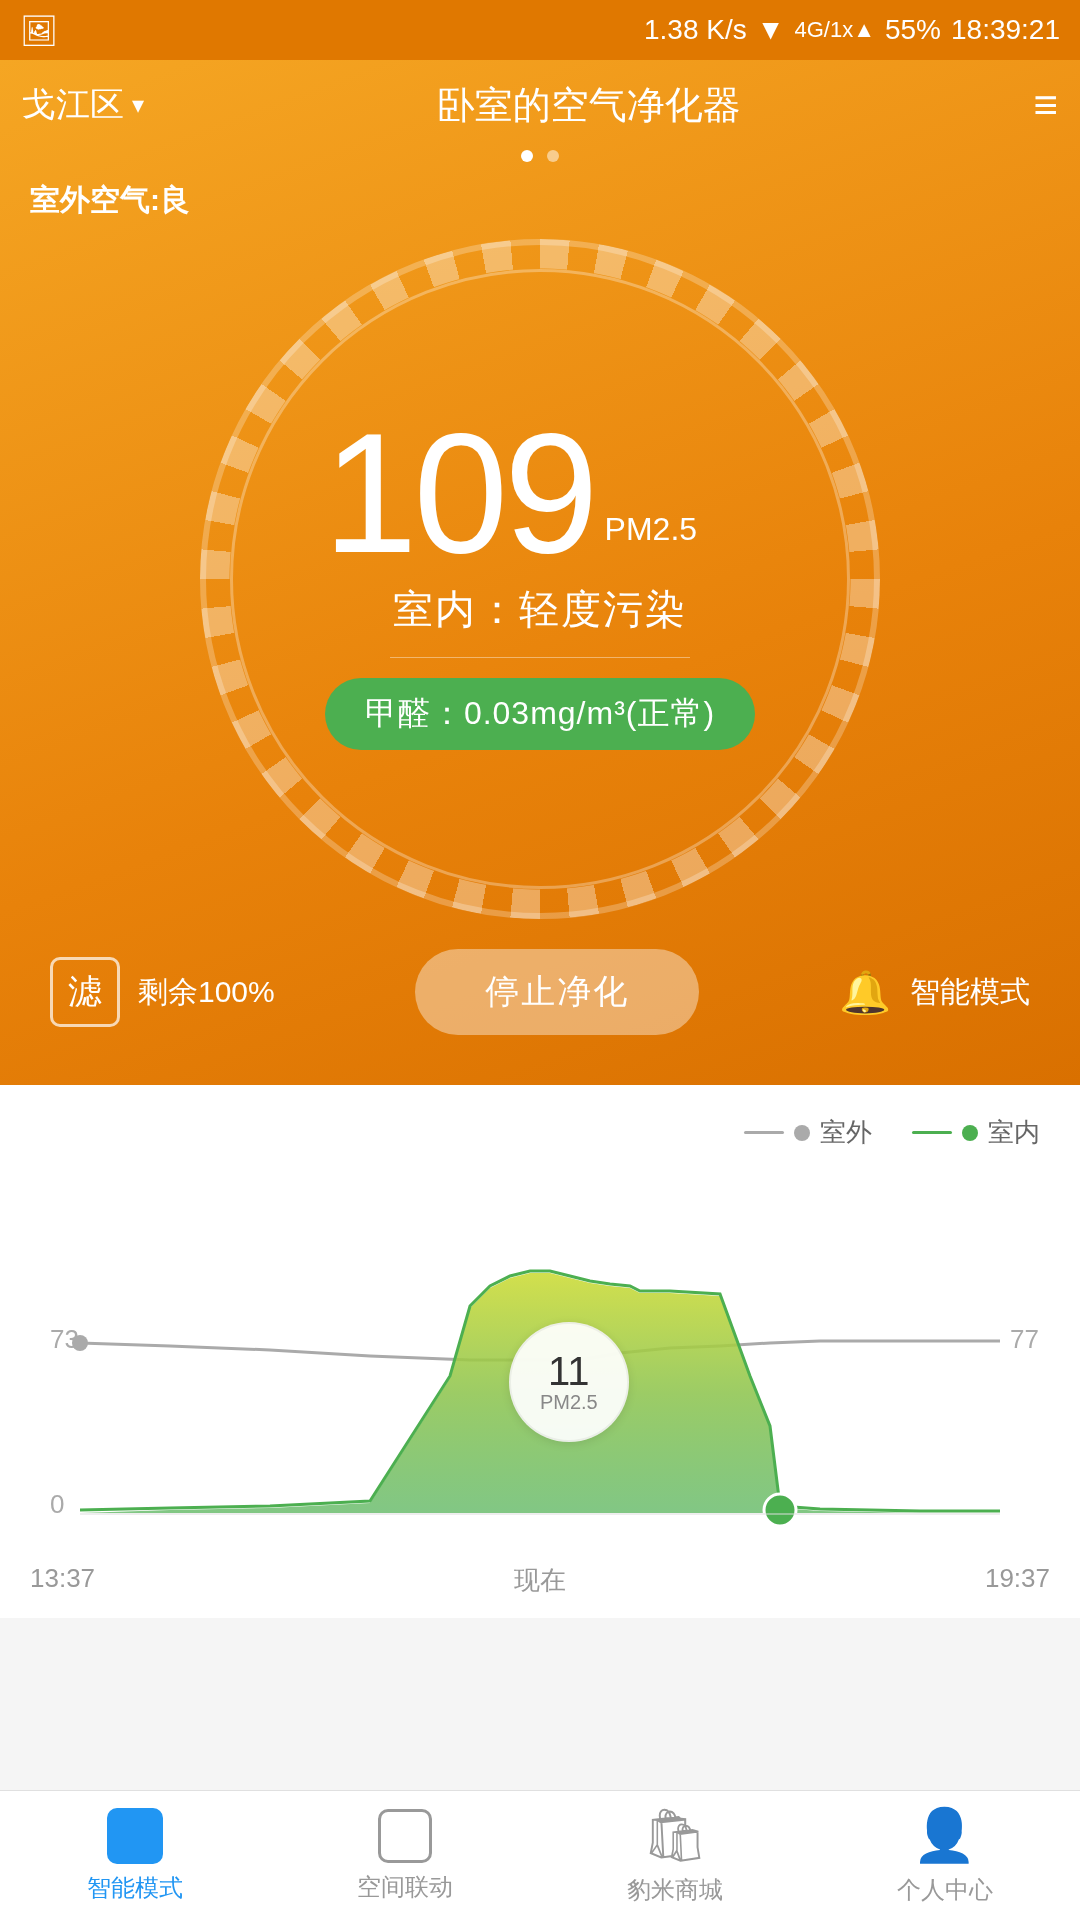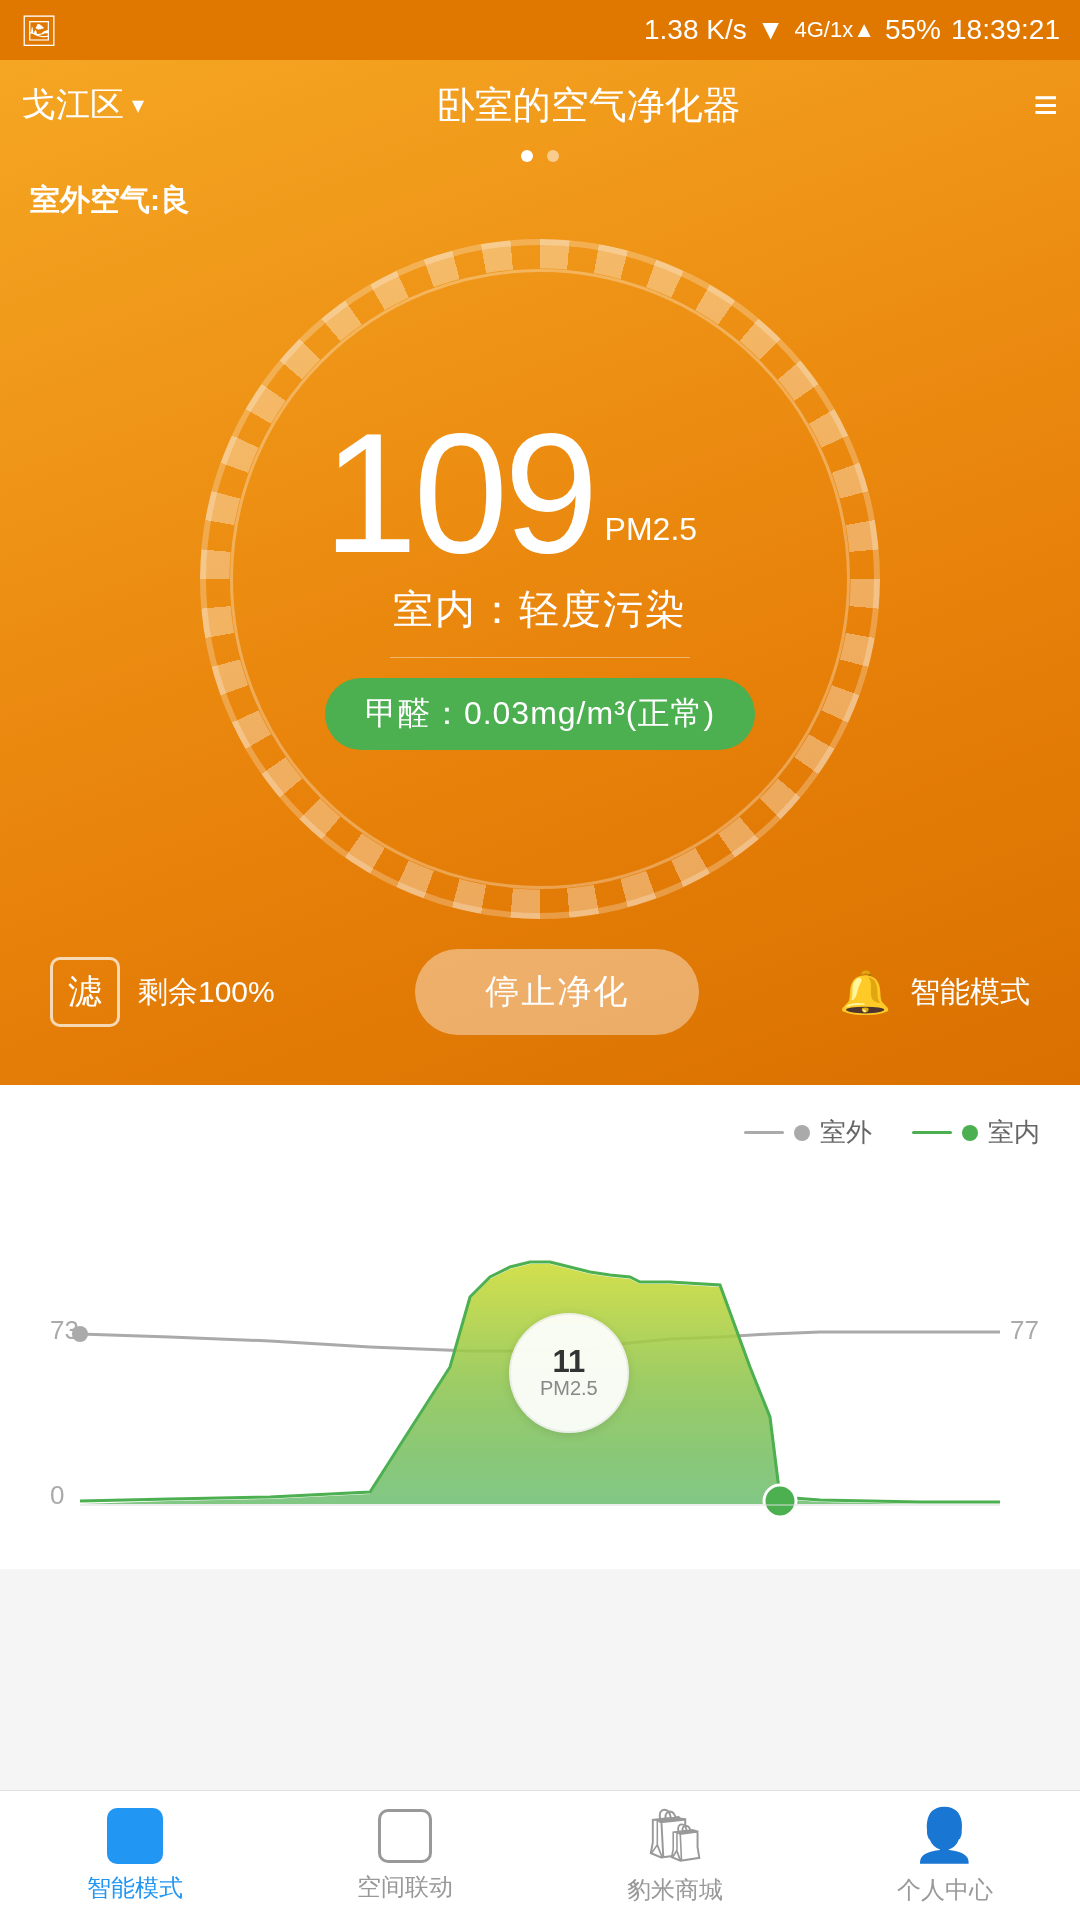--- a/index.html
+++ b/index.html
@@ -289,21 +289,21 @@
     #chart-section {
       background: white;
       margin: 0;
       padding: 30px 20px 20px;
       position: relative;
     }
     #chart-legend {
       display: flex;
       justify-content: flex-end;
       gap: 40px;
-      margin-bottom: 19px;
+      margin-bottom: 28px;
       padding-right: 20px;
     }
     .legend-item {
       display: flex;
       align-items: center;
       gap: 10px;
       font-size: 26px;
       color: #666;
     }
     .legend-line {
@@ -334,22 +334,22 @@
       border-radius: 50%;
       background: rgba(255,255,255,0.92);
       display: flex;
       flex-direction: column;
       align-items: center;
       justify-content: center;
       box-shadow: 0 2px 10px rgba(0,0,0,0.1);
       border: 2px solid rgba(0,0,0,0.05);
     }
     #tooltip-value {
-      font-size: 31px;
-      font-weight: bold;
+      font-size: 40px;
+      font-weight: normal;
       color: #333;
       line-height: 1;
     }
     #tooltip-unit {
       font-size: 20px;
       color: #888;
     }
     #chart-x-labels {
       display: flex;
       justify-content: space-between;
@@ -513,20 +513,25 @@
       <line x1="60" y1="336" x2="980" y2="336" stroke="#ddd" stroke-width="1"></line>
     </svg>
 
     
     <div id="chart-tooltip">
       <span id="tooltip-value">11</span>
       <span id="tooltip-unit">PM2.5</span>
     </div>
   </div>
 
+  <div id="chart-x-labels">
+    <span class="x-label">13:37</span>
+    <span class="x-label">现在</span>
+    <span class="x-label">19:37</span>
+  </div>
 </div>
 
 <div id="bottom-nav">
   <div class="nav-item active">
     <div class="nav-icon-square"></div>
     <span class="nav-label" style="color:#2196f3;">智能模式</span>
   </div>
   <div class="nav-item">
     <div class="nav-icon-outline-square"></div>
     <span class="nav-label">空间联动</span>

